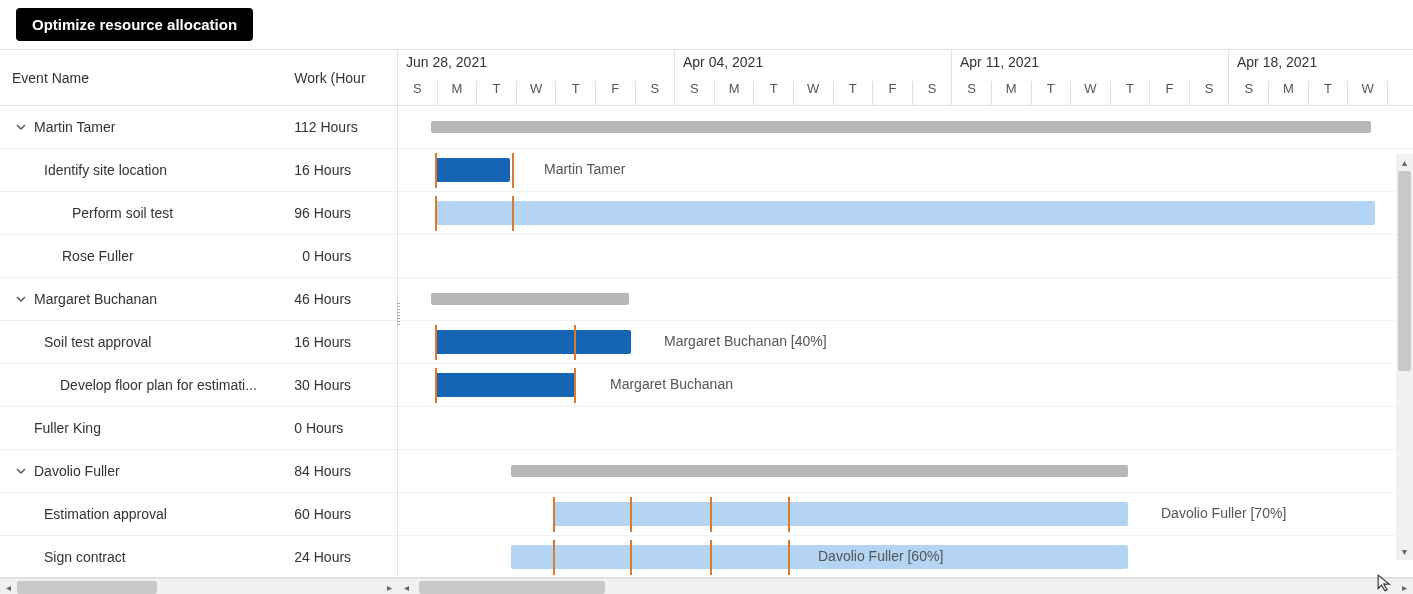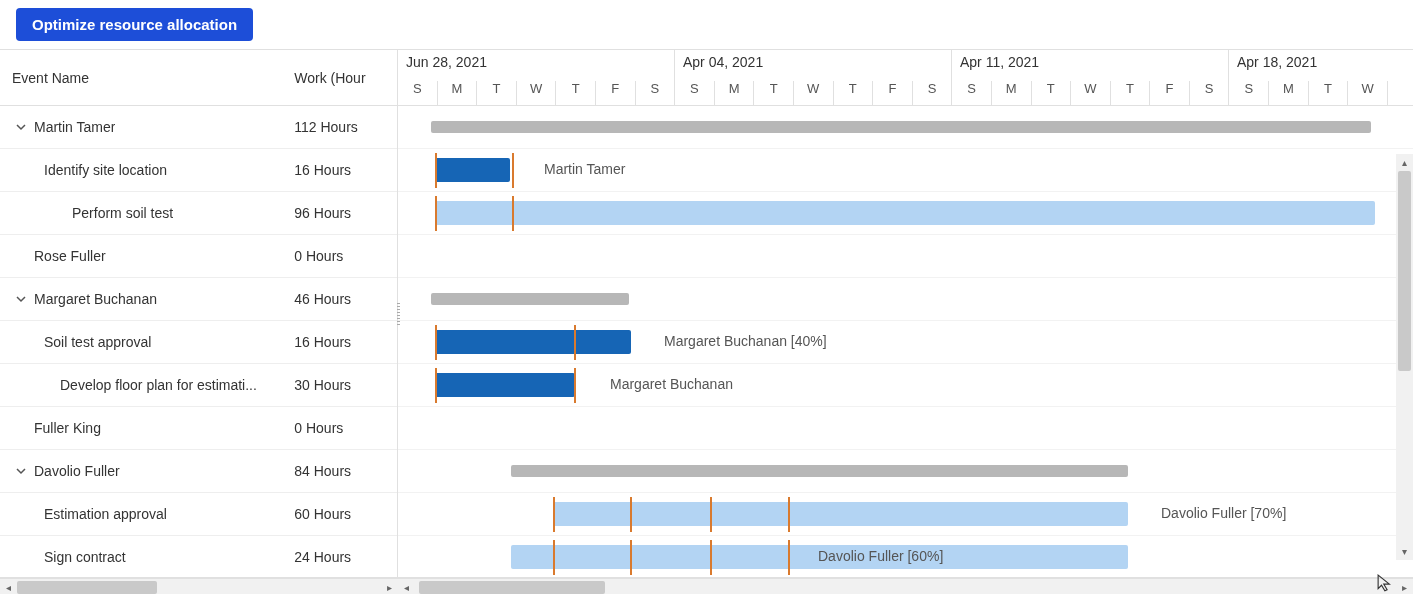--- a/index.html
+++ b/index.html
@@ -1,19 +1,19 @@
 <!DOCTYPE html>
 <html><head>
 <meta charset="utf-8">
 <style>
 *{box-sizing:border-box;margin:0;padding:0;font-family:"Segoe UI",Arial,sans-serif}
 body{background:#fff;font-size:14px;color:#333}
 .container{width:1413px;height:594px;display:flex;flex-direction:column;position:relative}
 .toolbar{padding:8px 16px}
-.btn-primary{background:#1d4ed8;color:#fff;border:none;padding:8px 16px;font-size:15px;font-weight:600;border-radius:4px;cursor:pointer}
+.btn-primary{background:#000000;color:#fff;border:none;padding:8px 16px;font-size:15px;font-weight:600;border-radius:4px;cursor:pointer}
 .gantt-wrap{flex:1;display:flex;border-top:1px solid #e0e0e0;position:relative;overflow:hidden}
 .grid-pane{width:398px;display:flex;flex-direction:column;border-right:1px solid #e0e0e0;position:relative}
 .grid-header{height:56px;display:flex;align-items:center;border-bottom:1px solid #e0e0e0;font-size:14px;color:#333}
 .col-name{padding-left:12px;width:295px}
 .col-work{width:103px}
 .grid-body{flex:1;overflow:hidden}
 .row{height:43px;display:flex;align-items:center;border-bottom:1px solid #eee;font-size:14px}
 .row .cell-n{width:295px;padding-left:12px;display:flex;align-items:center;white-space:nowrap;overflow:hidden;text-overflow:ellipsis}
 .row .cell-w{width:103px;white-space:nowrap}
 .chev{width:18px;height:18px;flex:none;cursor:pointer;display:inline-flex;align-items:center;justify-content:center;margin-right:4px}
@@ -79,21 +79,21 @@
             </div>
             <div class="cell-w">16 Hours</div>
           </div>
           <div class="row">
             <div class="cell-n pad1" style="padding-left: 72px;">
               <span style="overflow: hidden; text-overflow: ellipsis;">Perform soil test</span>
             </div>
             <div class="cell-w">96 Hours</div>
           </div>
           <div class="row">
-            <div class="cell-n pad0" style="padding-left: 34px;">
+            <div class="cell-n pad0" style="padding-left: 34px; margin-left: 28px;">
               <span style="overflow: hidden; text-overflow: ellipsis;">Rose Fuller</span>
             </div>
             <div class="cell-w">0 Hours</div>
           </div>
           <div class="row">
             <div class="cell-n">
               <span class="chev">
                 <svg width="10" height="10" viewBox="0 0 10 10">
                   <path d="M1 3 L5 7 L9 3" fill="none" stroke="#555" stroke-width="1.5"></path>
                 </svg>

